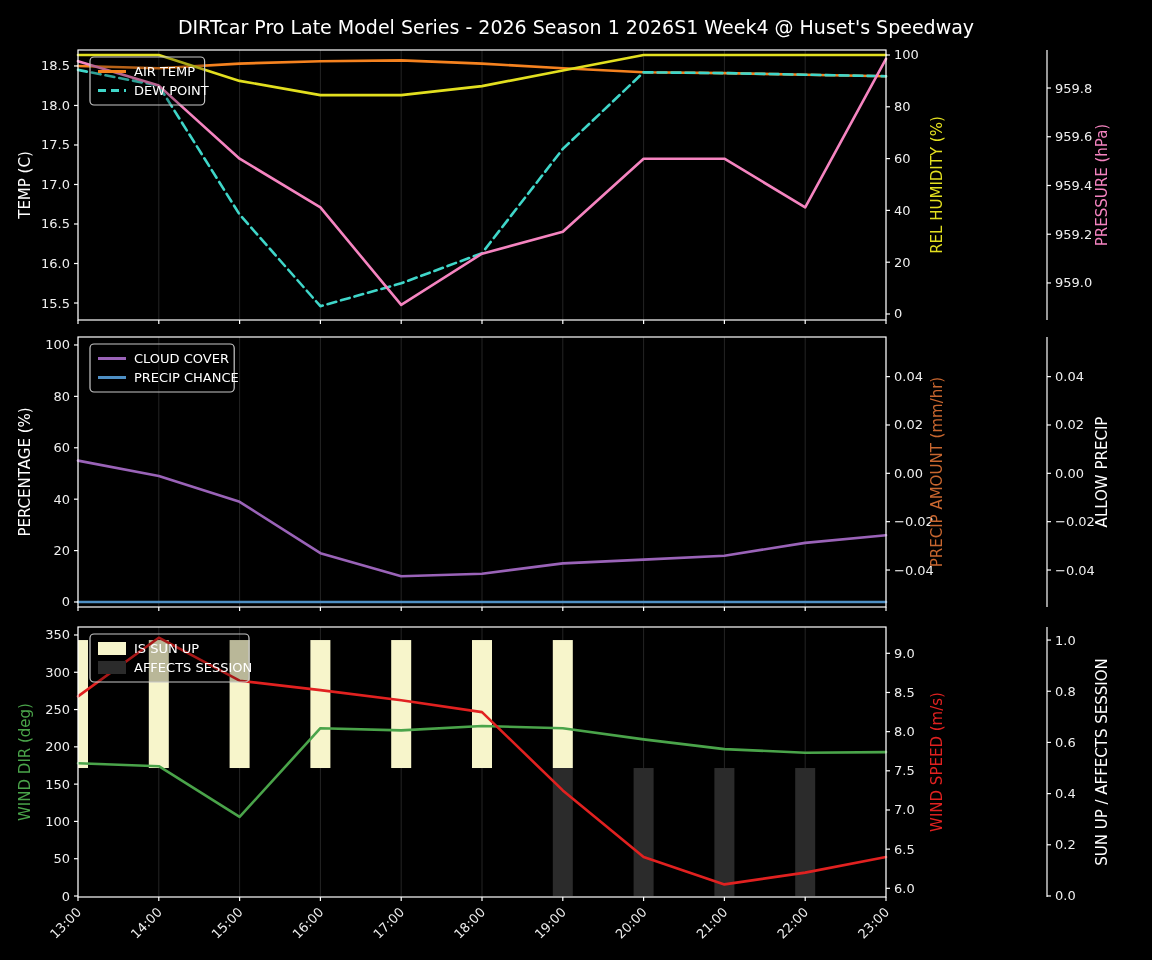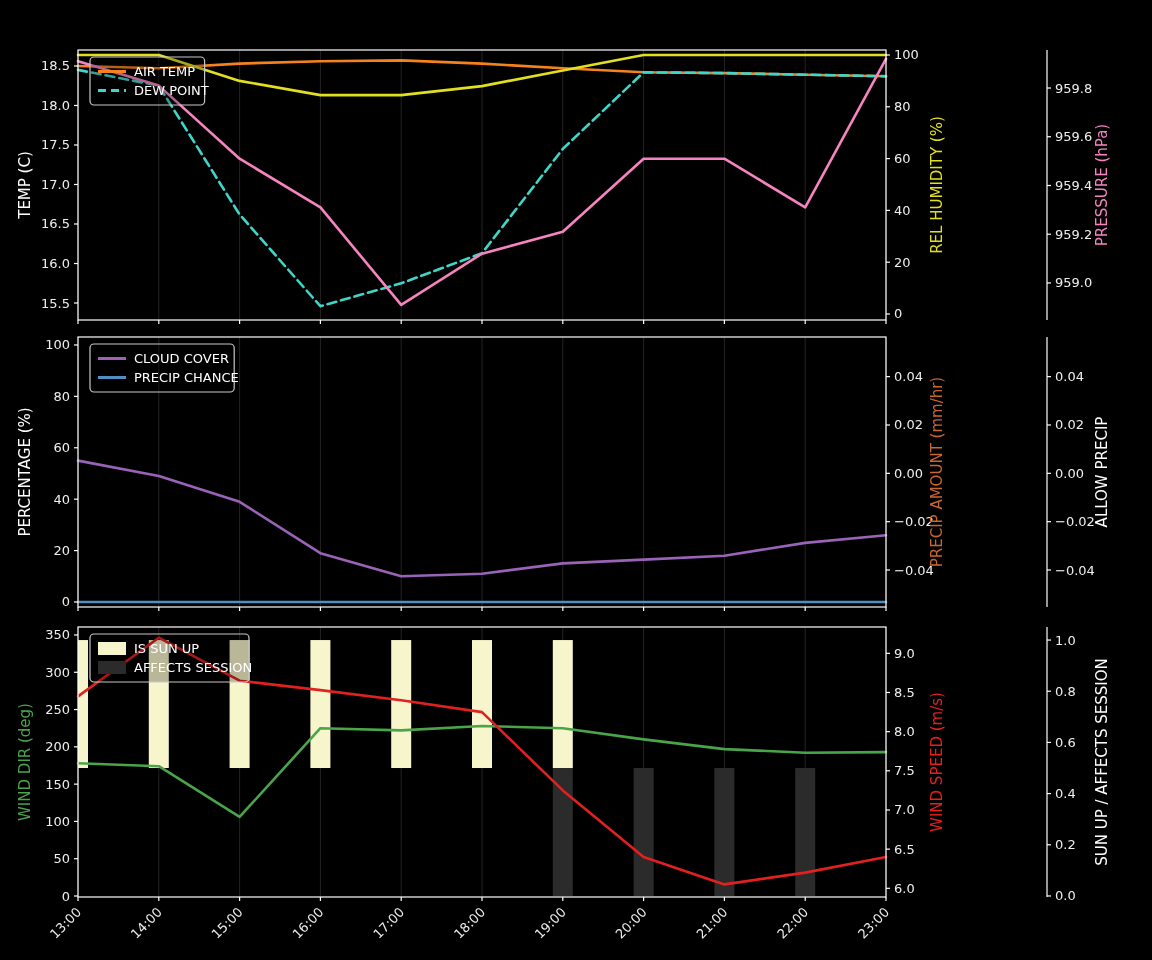--- a/index.html
+++ b/index.html
@@ -8,20 +8,21 @@
   #figure{position:absolute;inset:0;}
   #figure-title{position:absolute;top:14px;left:0;width:1152px;text-align:center;
        color:#fff;font-size:19px;line-height:26px;white-space:nowrap;}
   svg{position:absolute;left:0;display:block;}
   text{font-family:"DejaVu Sans","Liberation Sans",sans-serif;}
 </style>
 </head>
 <body>
 
 <div id="figure">
+  <div id="figure-title">DIRTcar Pro Late Model Series - 2026 Season 1 2026S1 Week4 @ Huset's Speedway</div>
 
 <svg width="1152" height="290" style="top:40px">
       <line x1="78" y1="10" x2="78" y2="280" stroke="#242424" stroke-width="1"></line>
       <line x1="158.8" y1="10" x2="158.8" y2="280" stroke="#242424" stroke-width="1"></line>
       <line x1="239.6" y1="10" x2="239.6" y2="280" stroke="#242424" stroke-width="1"></line>
       <line x1="320.4" y1="10" x2="320.4" y2="280" stroke="#242424" stroke-width="1"></line>
       <line x1="401.2" y1="10" x2="401.2" y2="280" stroke="#242424" stroke-width="1"></line>
       <line x1="482" y1="10" x2="482" y2="280" stroke="#242424" stroke-width="1"></line>
       <line x1="562.8" y1="10" x2="562.8" y2="280" stroke="#242424" stroke-width="1"></line>
       <line x1="643.6" y1="10" x2="643.6" y2="280" stroke="#242424" stroke-width="1"></line>

